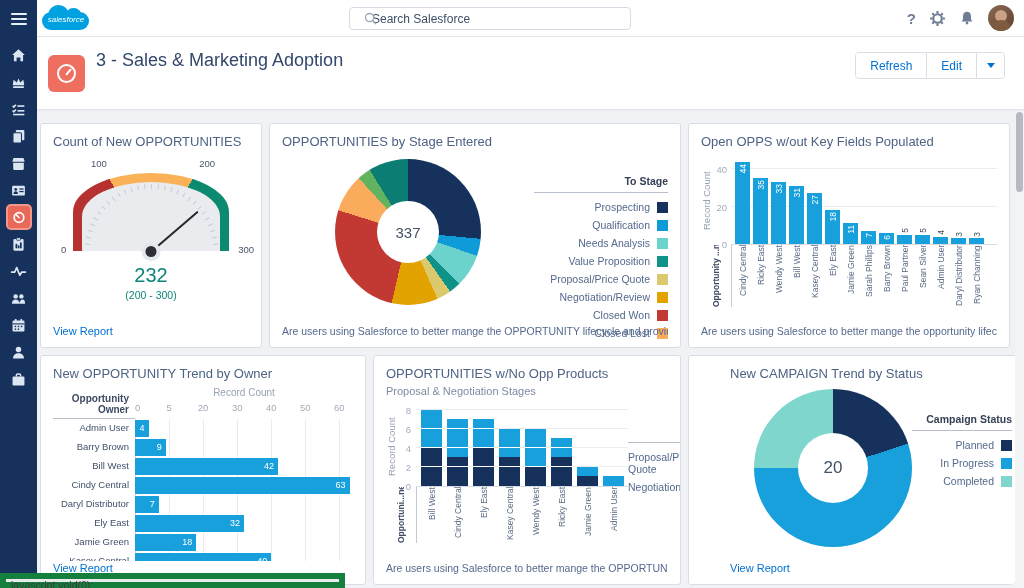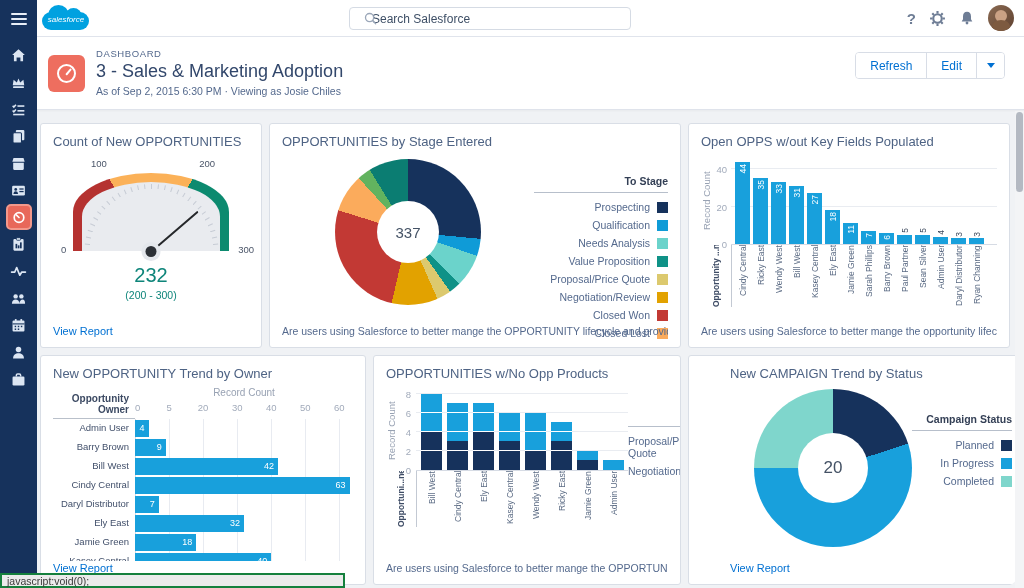--- a/index.html
+++ b/index.html
@@ -101,21 +101,21 @@
 
   
   .donut { position:relative; border-radius:50%; flex:none; }
   .donut-hole { position:absolute; left:50%; top:50%; transform:translate(-50%,-50%); background:#fff;
                 border-radius:50%; display:flex; align-items:center; justify-content:center; color:#445265; }
 
   
   .scroll-track { position:absolute; right:0; top:111px; width:9px; bottom:0; background:#f3f4f6; z-index:25; }
   .scroll-thumb { position:absolute; right:1px; top:112px; width:7px; height:80px; border-radius:4px; background:#b4b9c2; z-index:26; }
   .statusbar { position:absolute; left:0; bottom:0; width:345px; height:15px; background:#ebebeb;
-               border:2px solid #15803d; font-size:10.5px; color:#3a3a3a; padding:0 5px; z-index:40; line-height:13px; }
+               border:6px solid #15803d; font-size:10.5px; color:#3a3a3a; padding:0 5px; z-index:40; line-height:13px; }
 </style>
 </head>
 <body>
 
 <aside class="sidebar">
   <div class="nav-burger">
       <div></div>
       <div></div>
       <div></div>
     </div>
@@ -265,23 +265,21 @@
     </span>
     <span class="avatar"></span>
   </div>
 </header>
 
 <div class="page-header">
   <div class="tile">
       <div class="tile-gauge"></div>
     </div>
   <div class="ph-text">
-    <div class="eyebrow">DASHBOARD</div>
     <div class="page-title">3 - Sales &amp; Marketing Adoption</div>
-    <div class="page-meta">As of Sep 2, 2015 6:30 PM · Viewing as Josie Chiles</div>
   </div>
   <div class="btn-group">
     <button class="btn">Refresh</button>
     <button class="btn">Edit</button>
     <span class="btn-caret">
         <span class="caret"></span>
       </span>
   </div>
 </div>
 
@@ -584,20 +582,21 @@
                 </div>
               </div>
             </div>
           </div>
         </div>
       <a class="card-link">View Report</a>
     </section>
 
     <section class="card c5">
       <div class="card-title">OPPORTUNITIES w/No Opp Products</div>
+      <div class="card-sub">Proposal &amp; Negotiation Stages</div>
       <div class="card-body" style="align-items:flex-start;">
         <div style="margin-top: 10px; display: flex; flex-direction: column; flex: 0 0 auto;">
             <div style="display: flex;">
               <div style="width: 30px; position: relative; height: 80px; flex: 0 0 auto;">
                 <div class="vrot" style="position: absolute; left: 0px; top: 0px; height: 80px; font-size: 9.5px; color: rgb(152, 162, 179);">Record Count</div>
                 <div style="position: absolute; right: 5px; bottom: -5px; font-size: 9.5px; color: rgb(162, 171, 187);">0</div>
                 <div style="position: absolute; right: 5px; bottom: 14.0476px; font-size: 9.5px; color: rgb(162, 171, 187);">2</div>
                 <div style="position: absolute; right: 5px; bottom: 33.0952px; font-size: 9.5px; color: rgb(162, 171, 187);">4</div>
                 <div style="position: absolute; right: 5px; bottom: 52.1429px; font-size: 9.5px; color: rgb(162, 171, 187);">6</div>
                 <div style="position: absolute; right: 5px; bottom: 71.1905px; font-size: 9.5px; color: rgb(162, 171, 187);">8</div>

